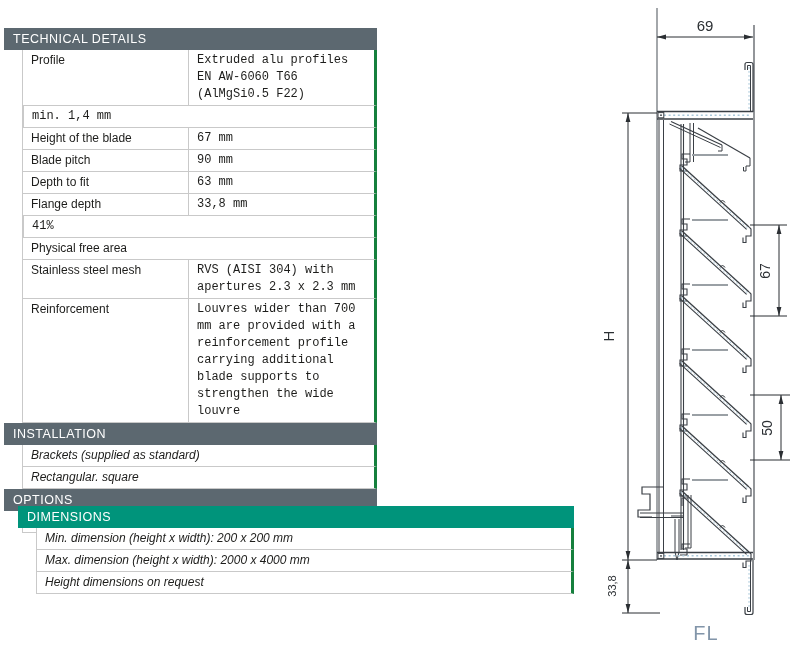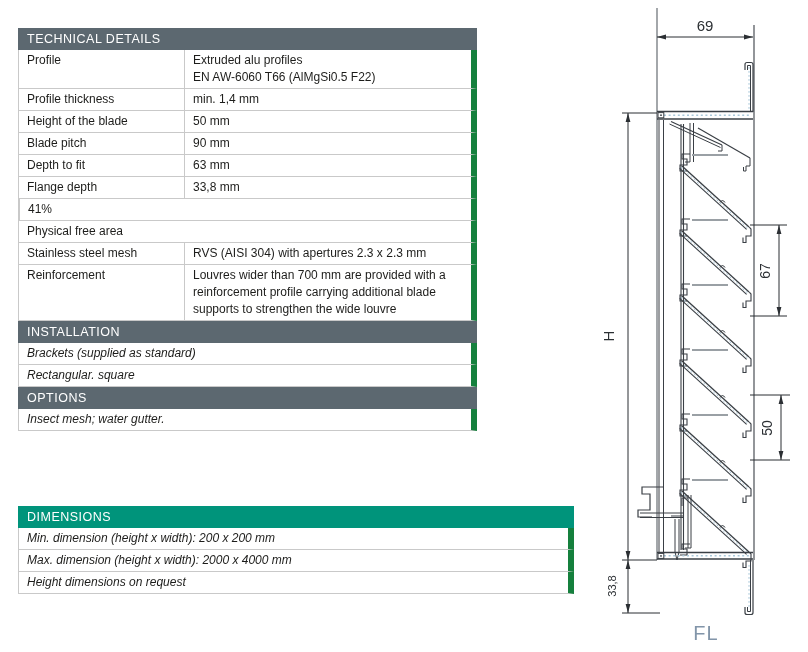--- a/index.html
+++ b/index.html
@@ -1,54 +1,53 @@
 <!DOCTYPE html>
 <html><head>
 <meta charset="utf-8">
 <style>
   html,body{margin:0;padding:0;background:#ffffff;}
   .page{position:relative;width:808px;height:652px;background:#fff;overflow:hidden;
         font-family:"Liberation Sans","DejaVu Sans",sans-serif;color:#1d1d1b;}
-  .tables{position:absolute;left:18px;top:28px;width:459px;}
+  .tables{position:absolute;left:4px;top:28px;width:373px;}
   .tables2{position:absolute;left:18px;top:506px;width:556px;}
   .sec-header{height:22px;display:flex;align-items:center;padding:0 0 0 9px;
               color:#ffffff;font-size:12.5px;letter-spacing:.5px;box-sizing:border-box;}
   .sec-header.slate{background:#5c6870;}
   .sec-header.green{background:#00947b;}
-  .row{display:flex;border-left:1px solid #c9c9c9;border-right:6px solid #15803d;
-       border-bottom:1px solid #c9c9c9;box-sizing:border-box;background:#fff;}
+  .row{display:flex;border-left:1px solid #c9c9c9;border-right:3px solid #15803d;
+       border-bottom:1px solid #c9c9c9;box-sizing:border-box;background:#fff;margin-left:18px;}
   .cell{padding:2px 8px;font-size:12px;line-height:17px;box-sizing:border-box;min-height:21px;}
   .lab{width:165px;flex:0 0 165px;}
-  .val{flex:1;border-left:1px solid #c9c9c9;white-space:pre-line;}
+  .val{flex:1;border-left:1px solid #c9c9c9;white-space:pre-line;font-family:Liberation Mono, monospace;}
   .full{flex:1;font-style:italic;}
   svg text{font-family:"Liberation Sans","DejaVu Sans",sans-serif;}
 </style>
 </head>
 <body>
 
 <div class="page">
 
   <div class="tables">
 
     <div class="sec-header slate">
       <span>TECHNICAL DETAILS</span>
     </div>
 
     <div class="row">
       <div class="cell lab">Profile</div>
       <div class="cell val">Extruded alu profiles
 EN AW-6060 T66 (AlMgSi0.5 F22)</div>
     </div>
     <div class="row">
-      <div class="cell lab">Profile thickness</div>
       <div class="cell val">min. 1,4 mm</div>
     </div>
     <div class="row">
       <div class="cell lab">Height of the blade</div>
-      <div class="cell val">50 mm</div>
+      <div class="cell val">67 mm</div>
     </div>
     <div class="row">
       <div class="cell lab">Blade pitch</div>
       <div class="cell val">90 mm</div>
     </div>
     <div class="row">
       <div class="cell lab">Depth to fit</div>
       <div class="cell val">63 mm</div>
     </div>
     <div class="row">

